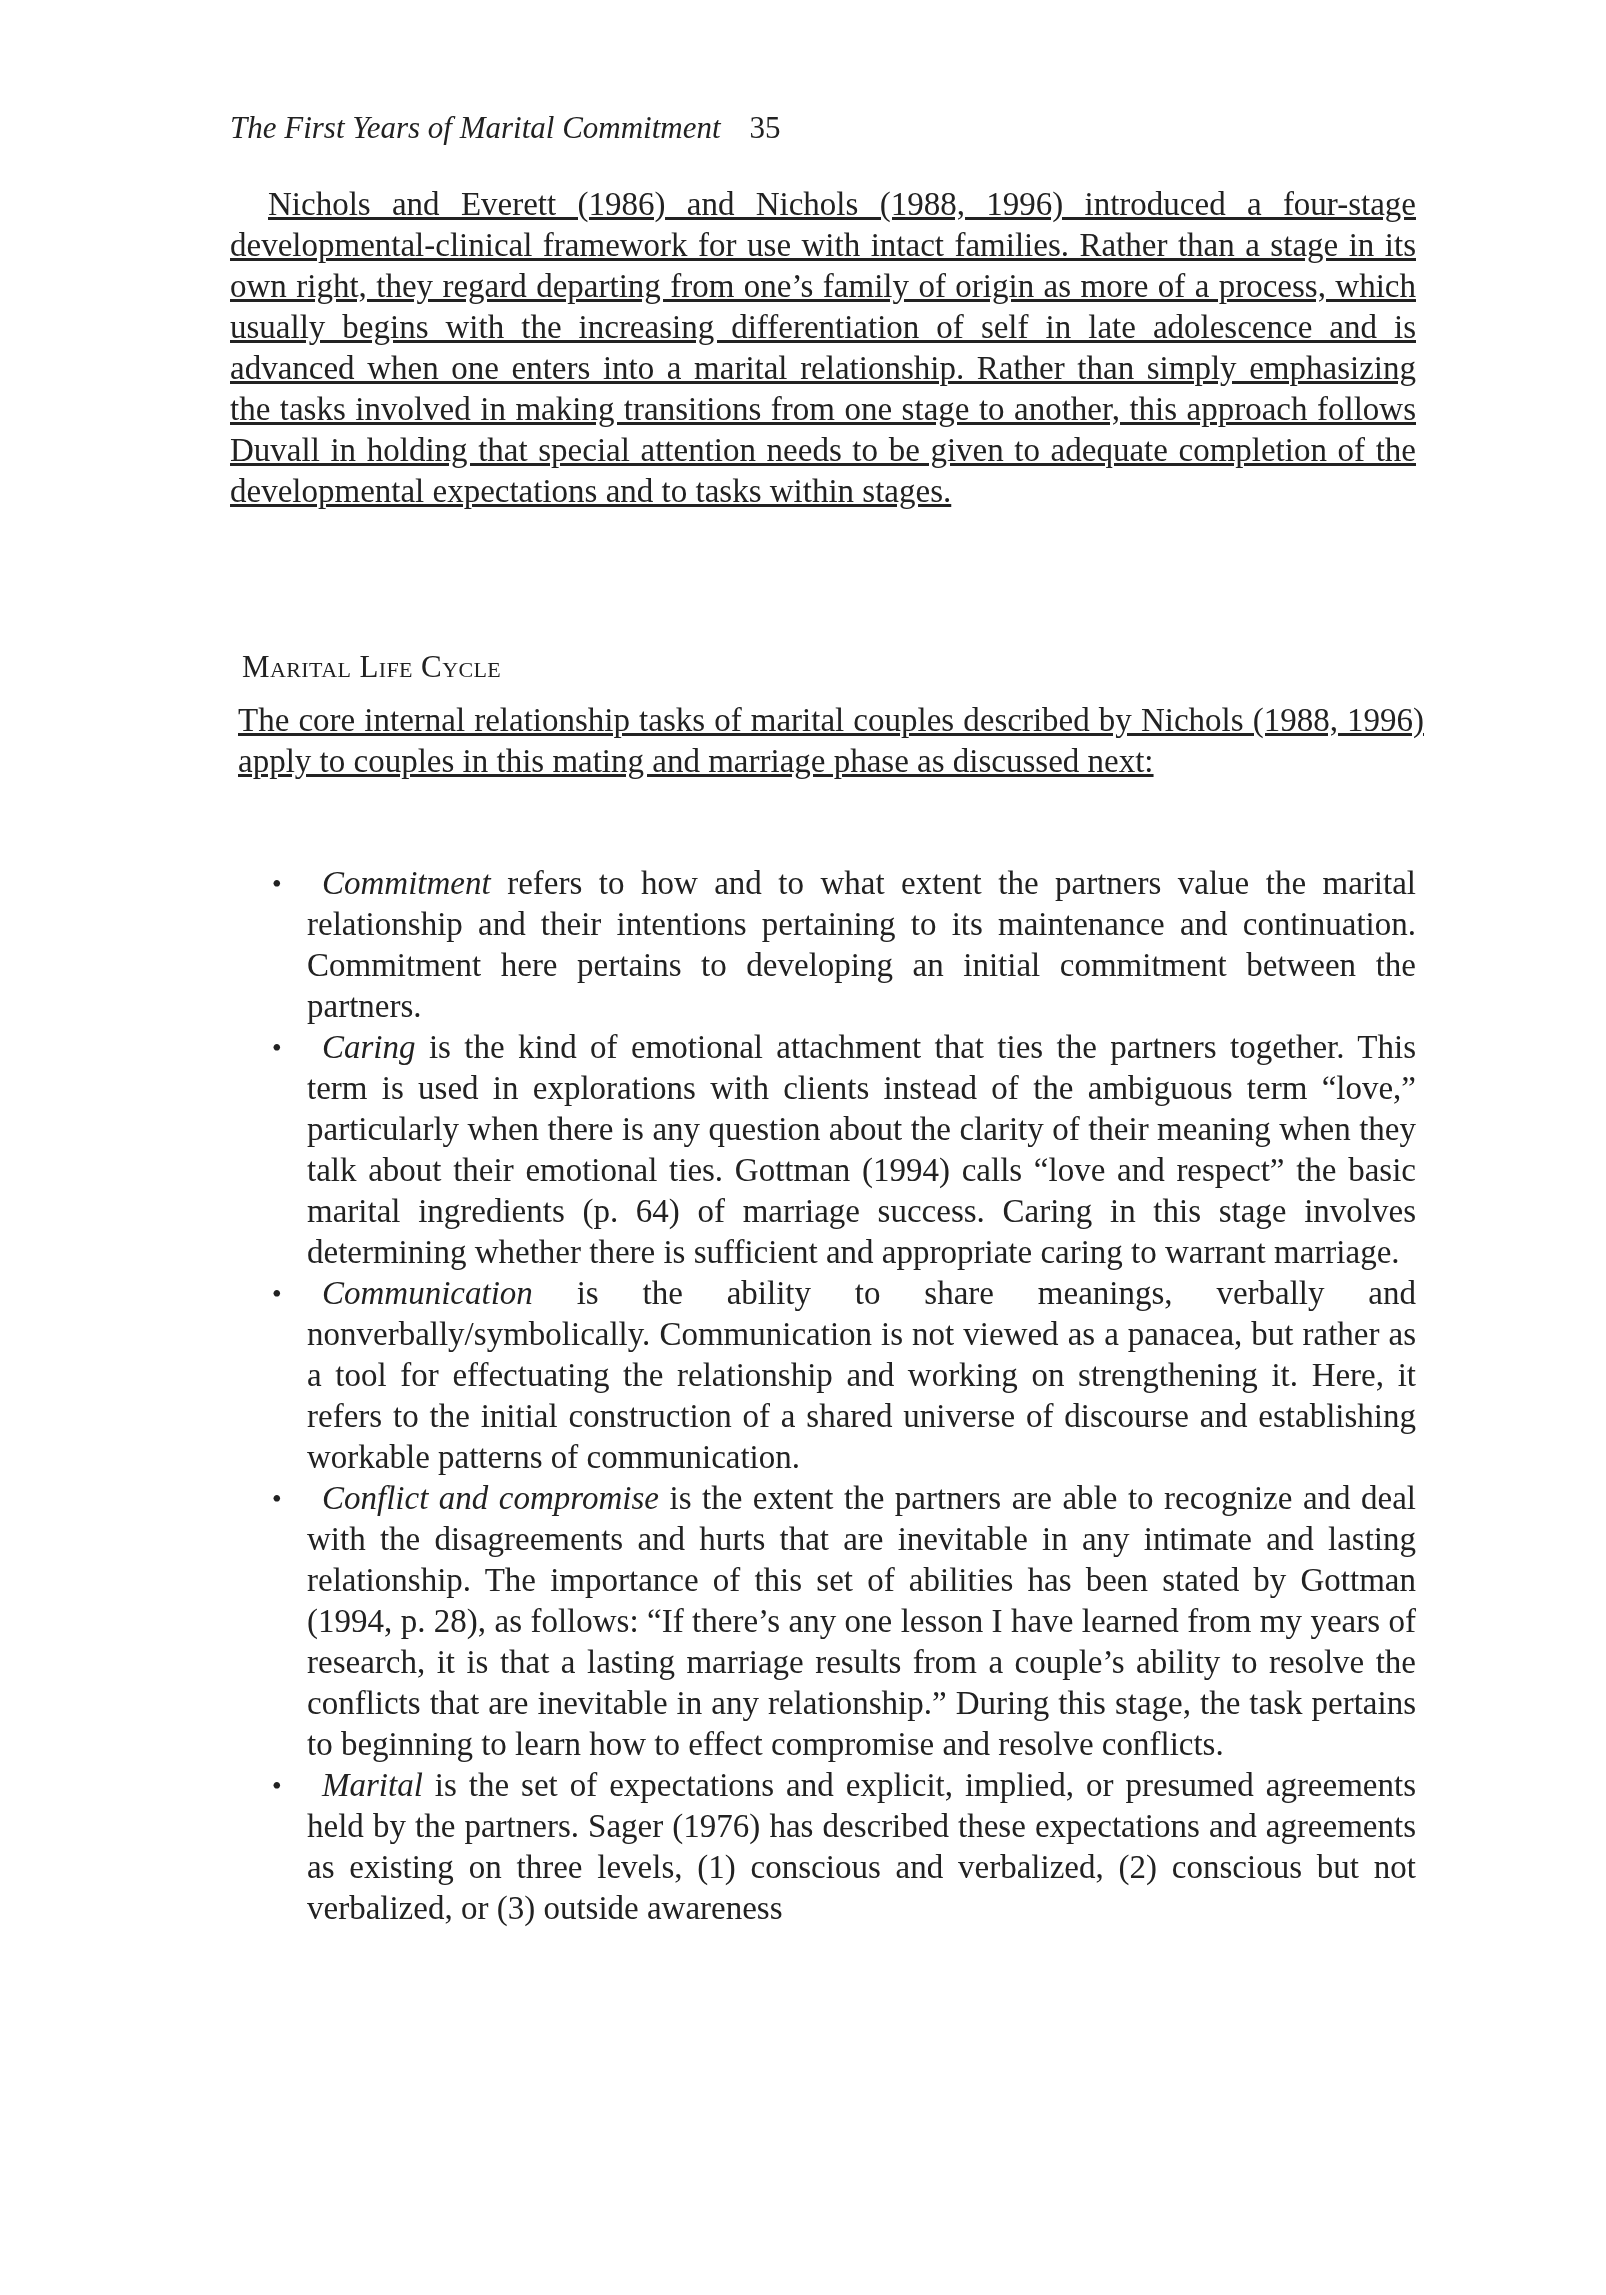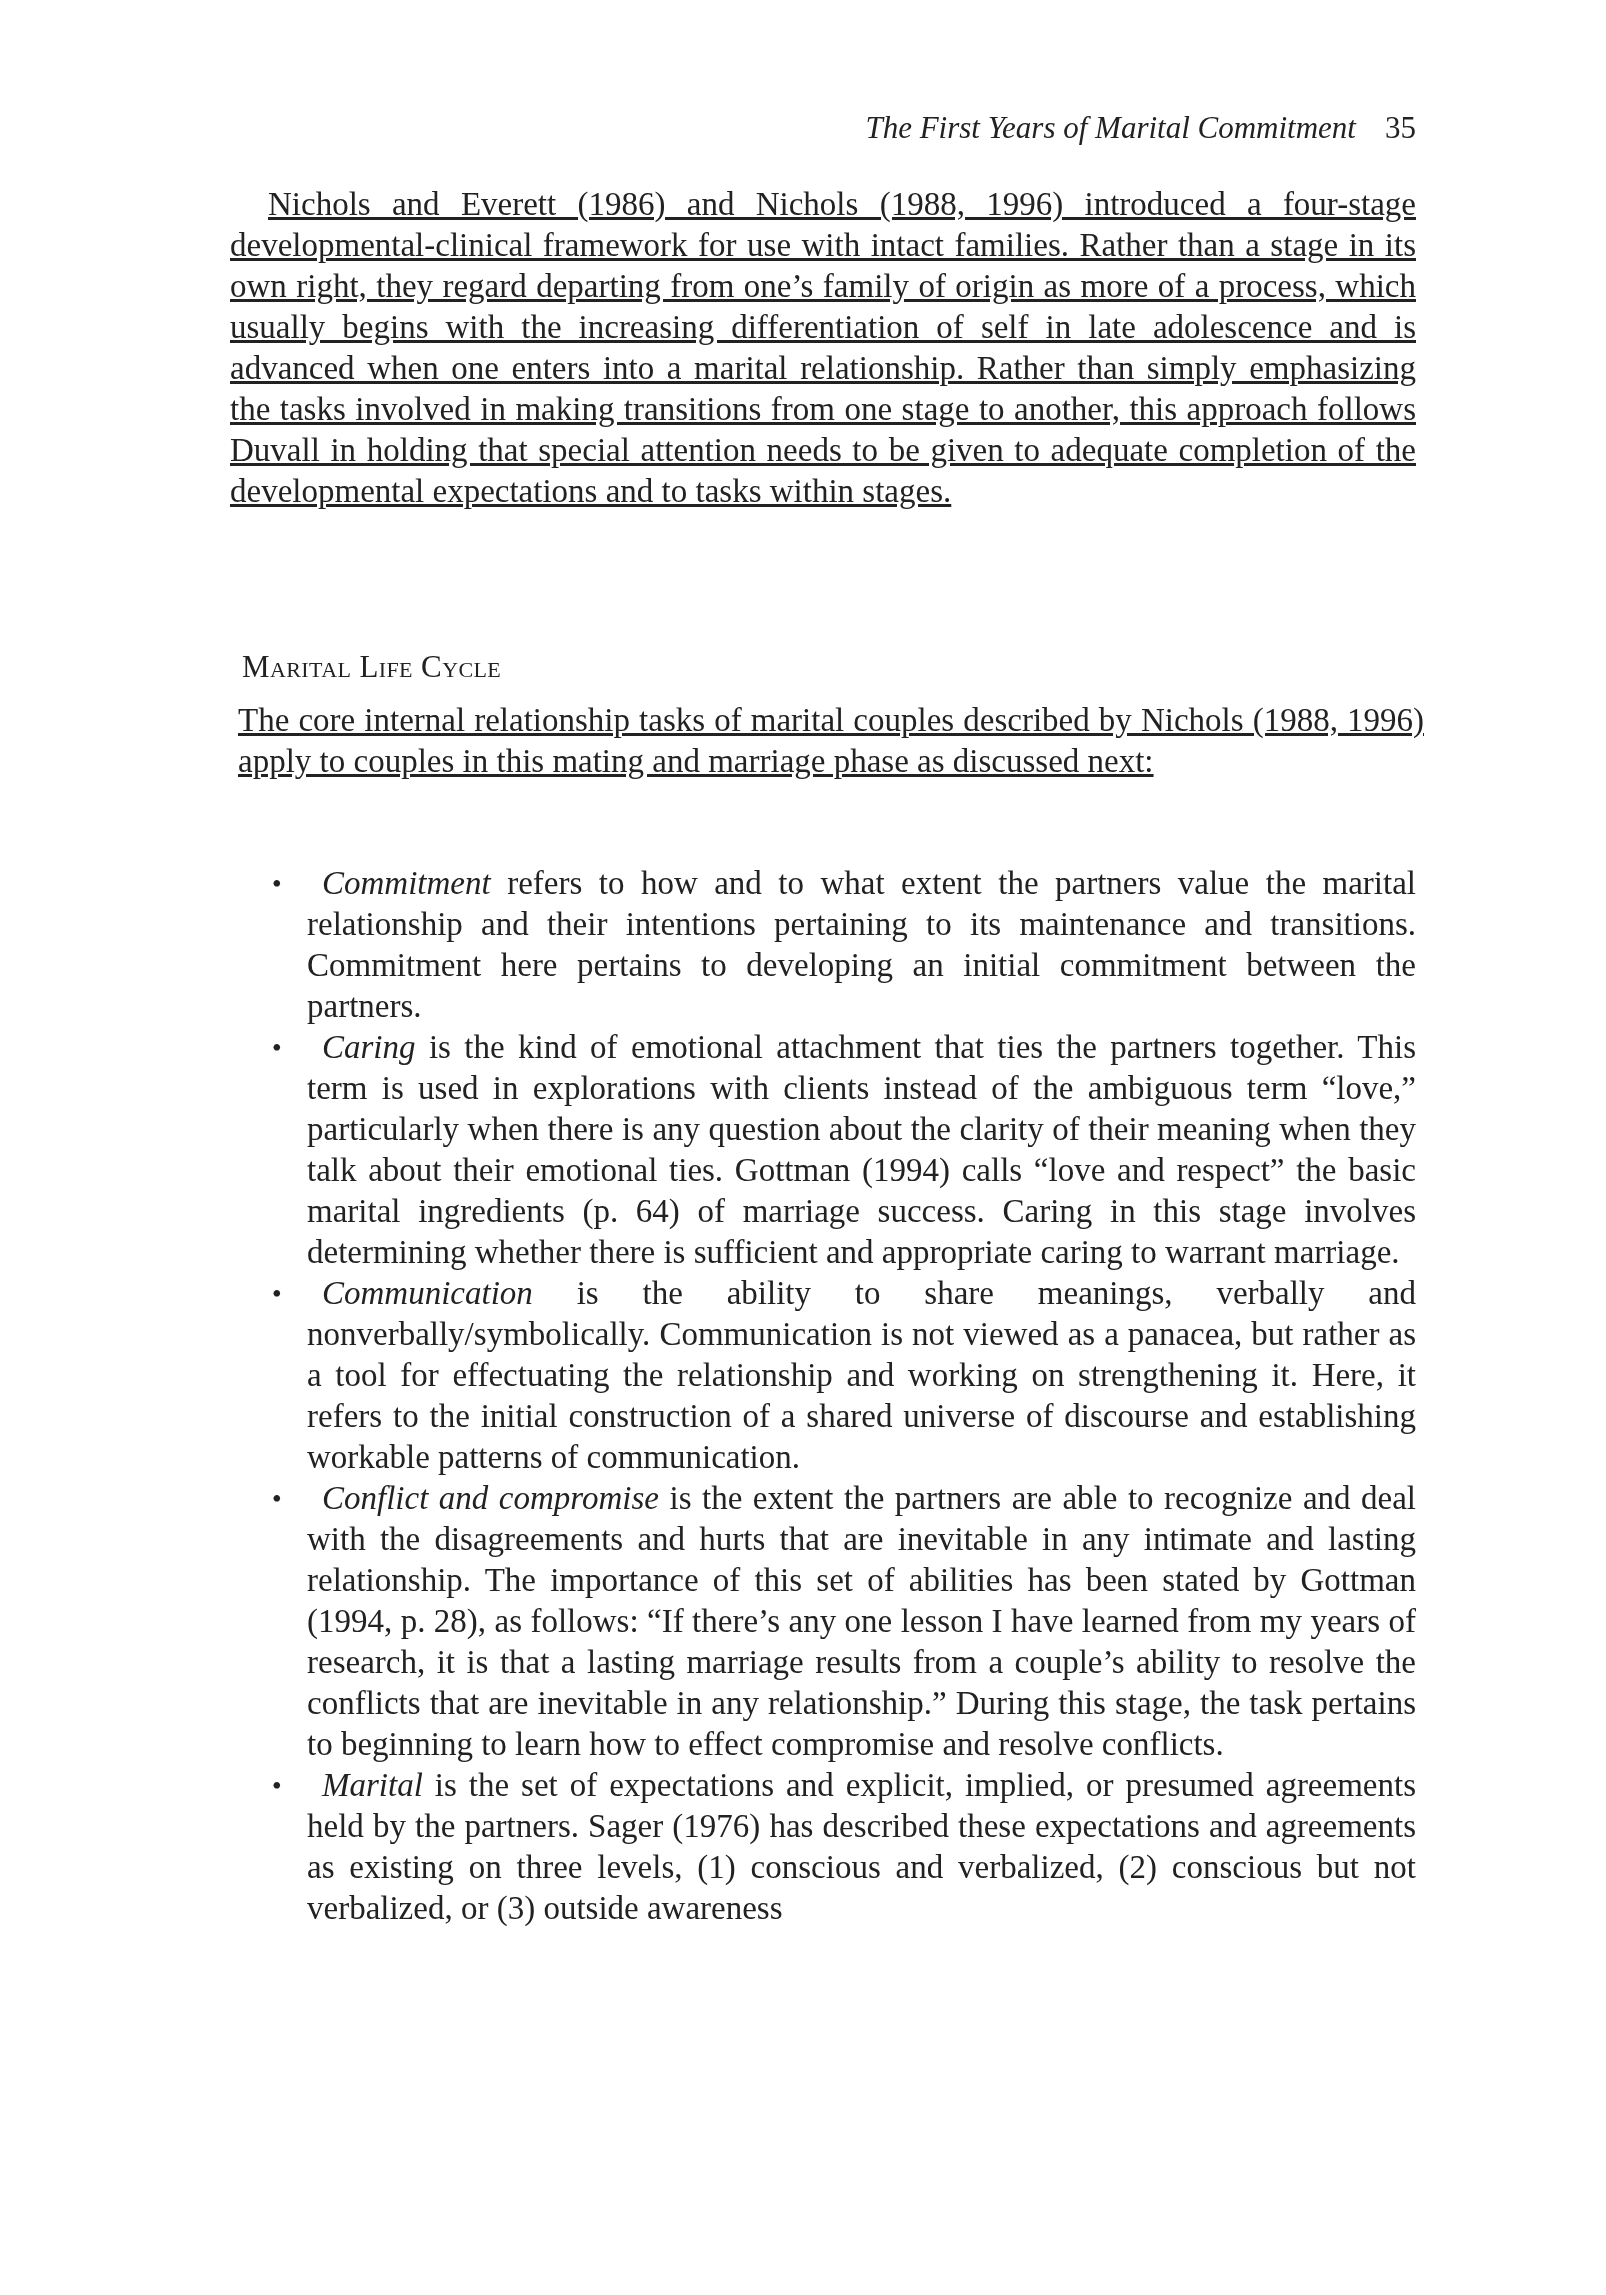--- a/index.html
+++ b/index.html
@@ -9,21 +9,20 @@
     position: relative;
     overflow: hidden;
     color: #222222;
     font-family: "Liberation Serif", "DejaVu Serif", serif;
   }
   .running-head {
     position: absolute;
     top: 107px;
     left: 230px;
     width: 1186px;
-    text-align: right;
     font-size: 31px;
     line-height: 41px;
   }
   .running-head .title { font-style: italic; }
   .running-head .page-no { margin-left: 29px; }
 
   .text-block {
     position: absolute;
     left: 230px;
     width: 1186px;
@@ -77,21 +76,21 @@
 </div>
 
 <p class="text-block para1" style="margin:0;">Nichols and Everett (1986) and Nichols (1988, 1996) introduced a four-stage developmental-clinical framework for use with intact families. Rather than a stage in its own right, they regard departing from one’s family of origin as more of a process, which usually begins with the increasing differentiation of self in late adolescence and is advanced when one enters into a marital relationship. Rather than simply emphasizing the tasks involved in making transitions from one stage to another, this approach follows Duvall in holding that special attention needs to be given to adequate completion of the developmental expectations and to tasks within stages.</p>
 
 <h2 class="heading" style="margin:12px;font-weight:normal;">Marital Life Cycle</h2>
 
 <p class="text-block para2" style="margin:8px;">The core internal relationship tasks of marital couples described by Nichols (1988, 1996) apply to couples in this mating and marriage phase as discussed next:</p>
 
 <ul class="bullet-list">
   <li>
-    <span class="bullet">•</span><span class="term">Commitment</span><span> refers to how and to what extent the partners value the marital relationship and their intentions pertaining to its maintenance and transitions. Commitment here pertains to developing an initial commitment between the partners.</span>
+    <span class="bullet">•</span><span class="term">Commitment</span><span> refers to how and to what extent the partners value the marital relationship and their intentions pertaining to its maintenance and continuation. Commitment here pertains to developing an initial commitment between the partners.</span>
   </li>
   <li>
     <span class="bullet">•</span><span class="term">Caring</span><span> is the kind of emotional attachment that ties the partners together. This term is used in explorations with clients instead of the ambiguous term “love,” particularly when there is any question about the clarity of their meaning when they talk about their emotional ties. Gottman (1994) calls “love and respect” the basic marital ingredients (p. 64) of marriage success. Caring in this stage involves determining whether there is sufficient and appropriate caring to warrant marriage.</span>
   </li>
   <li>
     <span class="bullet">•</span><span class="term">Communication</span><span> is the ability to share meanings, verbally and nonverbally/symbolically. Communication is not viewed as a panacea, but rather as a tool for effectuating the relationship and working on strengthening it. Here, it refers to the initial construction of a shared universe of discourse and establishing workable patterns of communication.</span>
   </li>
   <li>
     <span class="bullet">•</span><span class="term">Conflict and compromise</span><span> is the extent the partners are able to recognize and deal with the disagreements and hurts that are inevitable in any intimate and lasting relationship. The importance of this set of abilities has been stated by Gottman (1994, p. 28), as follows: “If there’s any one lesson I have learned from my years of research, it is that a lasting marriage results from a couple’s ability to resolve the conflicts that are inevitable in any relationship.” During this stage, the task pertains to beginning to learn how to effect compromise and resolve conflicts.</span>
   </li>

